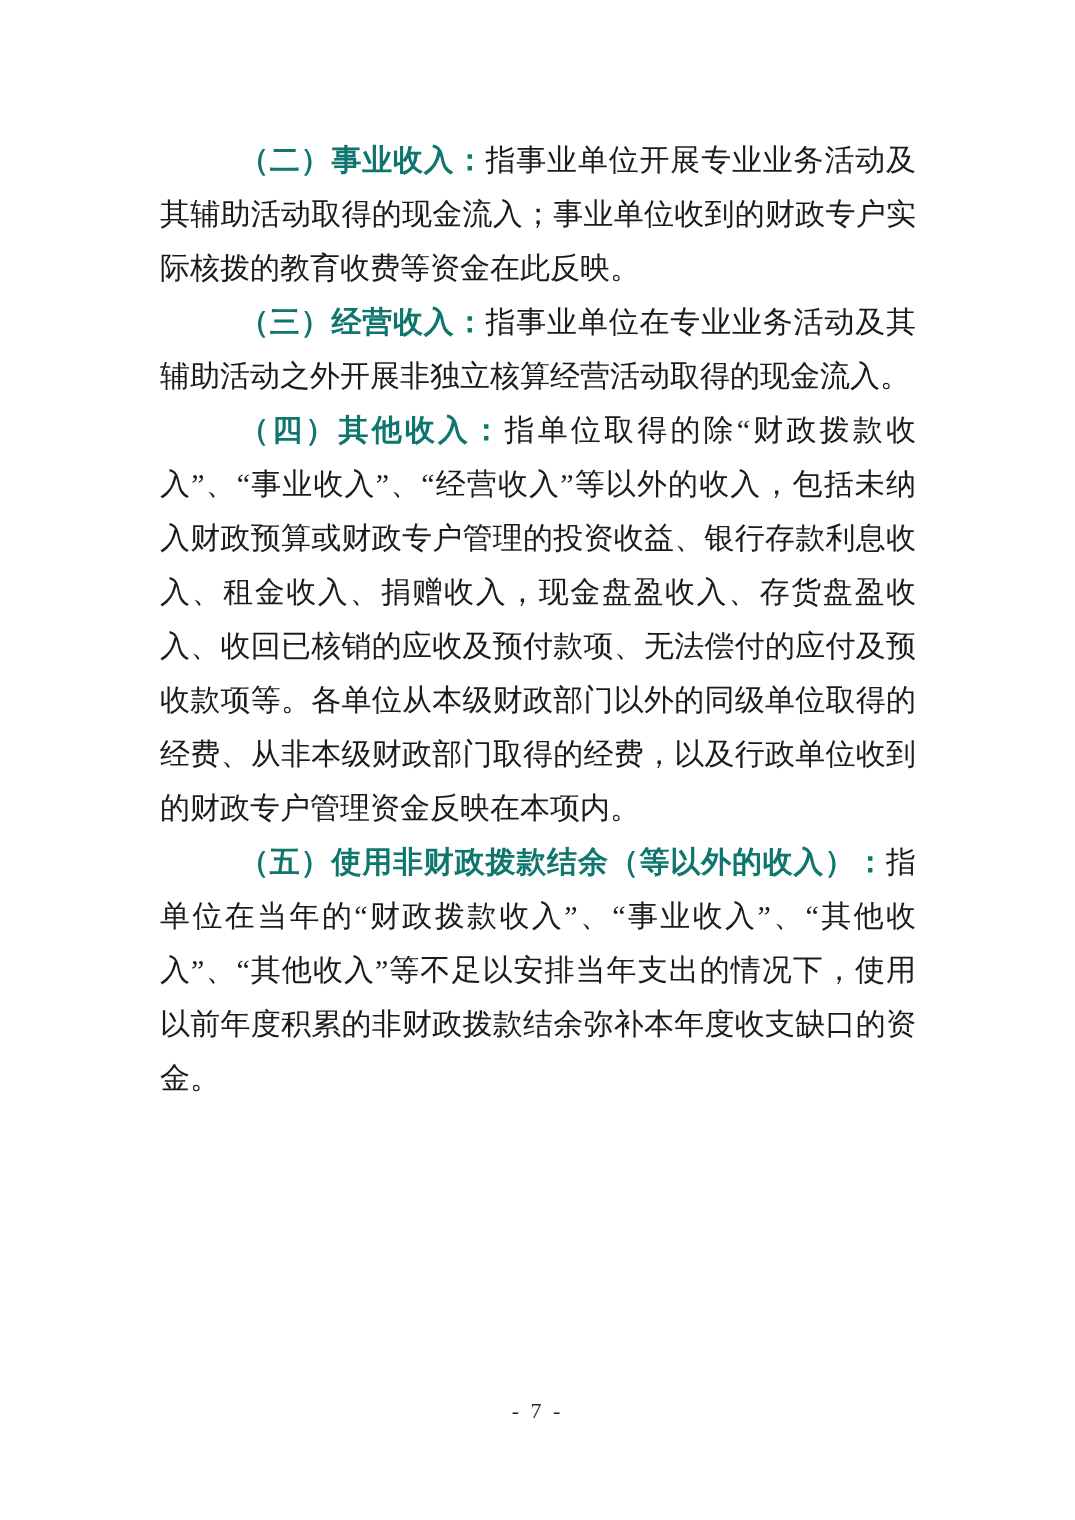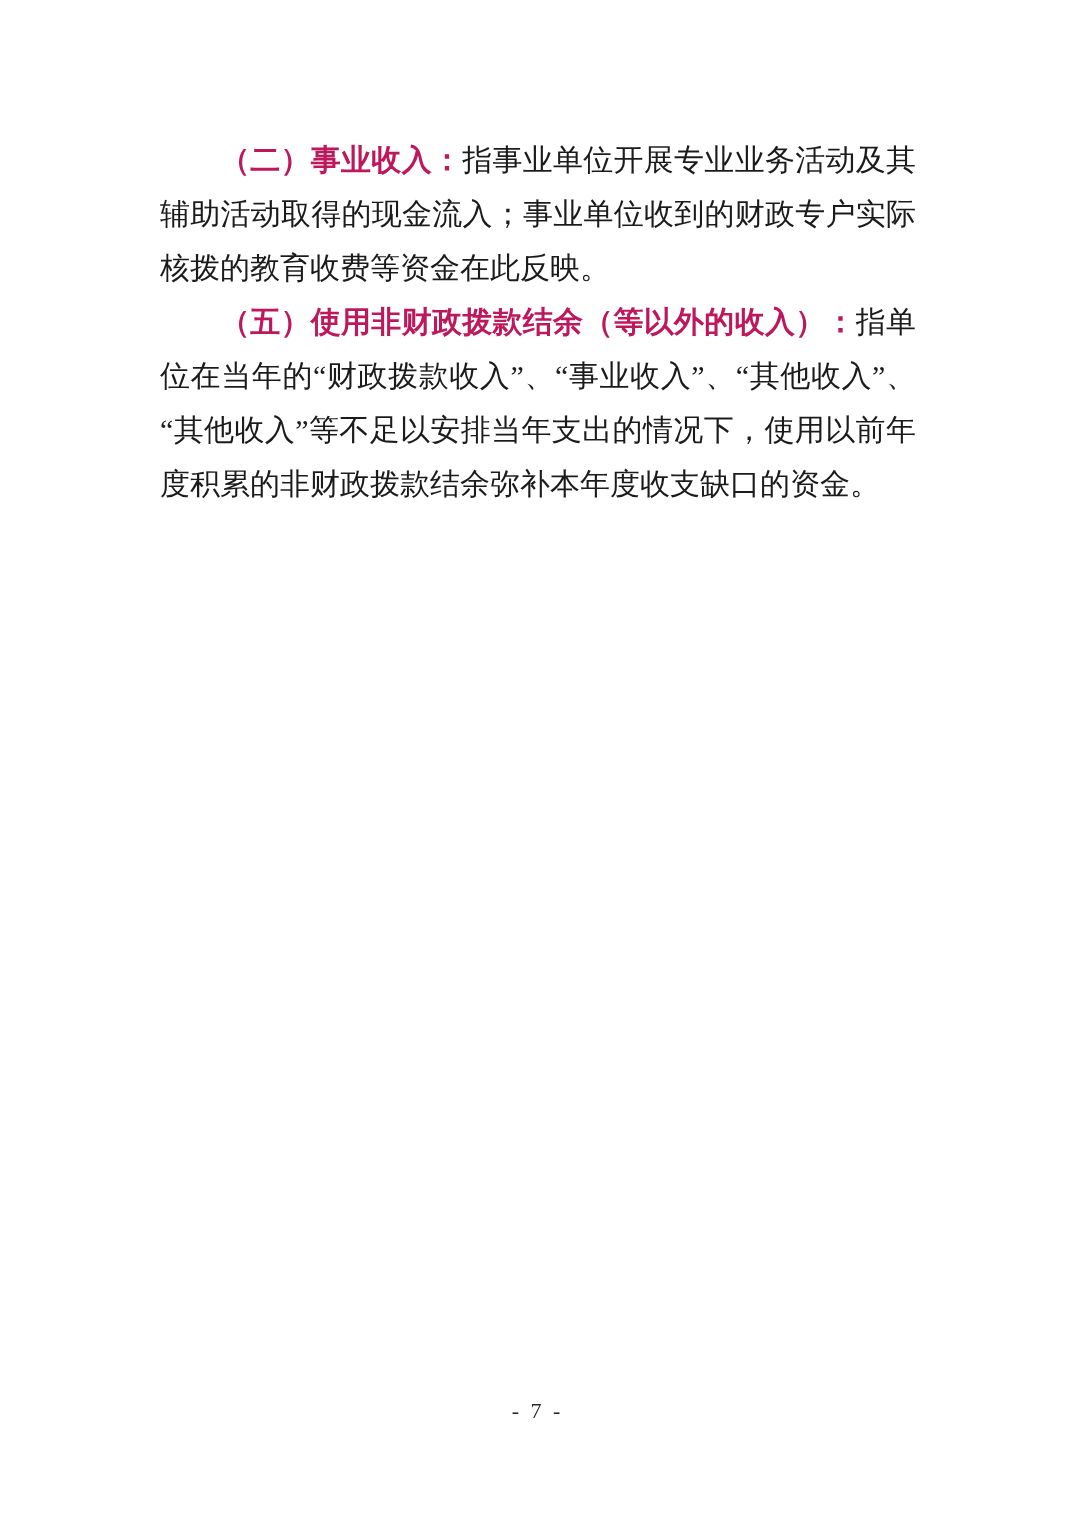--- a/index.html
+++ b/index.html
@@ -31,21 +31,22 @@
     text-justify: inter-ideograph;
   }
   .content p {
     margin: 0;
     padding: 0;
     text-indent: 2em;
     word-break: break-all;
   }
   .para-heading {
     font-weight: bold;
-    color: #be185d;
+    color: #0f766e;
+    margin-left: 19px;
   }
   .para-body {
     font-weight: normal;
   }
   .page-number {
     position: absolute;
     left: 0;
     top: 1398px;
     width: 100%;
     text-align: center;
@@ -57,21 +58,23 @@
 </style>
 </head>
 <body>
 
 <div class="page">
 
   <div class="content">
 
     <p><span class="para-heading">（二）事业收入：</span><span class="para-body">指事业单位开展专业业务活动及其辅助活动取得的现金流入；事业单位收到的财政专户实际核拨的教育收费等资金在此反映。</span></p>
 
+    <p><span class="para-heading">（三）经营收入：</span><span class="para-body">指事业单位在专业业务活动及其辅助活动之外开展非独立核算经营活动取得的现金流入。</span></p>
 
+    <p><span class="para-heading">（四）其他收入：</span><span class="para-body">指单位取得的除“财政拨款收入”、“事业收入”、“经营收入”等以外的收入，包括未纳入财政预算或财政专户管理的投资收益、银行存款利息收入、租金收入、捐赠收入，现金盘盈收入、存货盘盈收入、收回已核销的应收及预付款项、无法偿付的应付及预收款项等。各单位从本级财政部门以外的同级单位取得的经费、从非本级财政部门取得的经费，以及行政单位收到的财政专户管理资金反映在本项内。</span></p>
 
     <p><span class="para-heading">（五）使用非财政拨款结余（等以外的收入）：</span><span class="para-body">指单位在当年的“财政拨款收入”、“事业收入”、“其他收入”、“其他收入”等不足以安排当年支出的情况下，使用以前年度积累的非财政拨款结余弥补本年度收支缺口的资金。</span></p>
 
 
 
   </div>
 
   <div class="page-number">- 7 -</div>
 
 </div>

